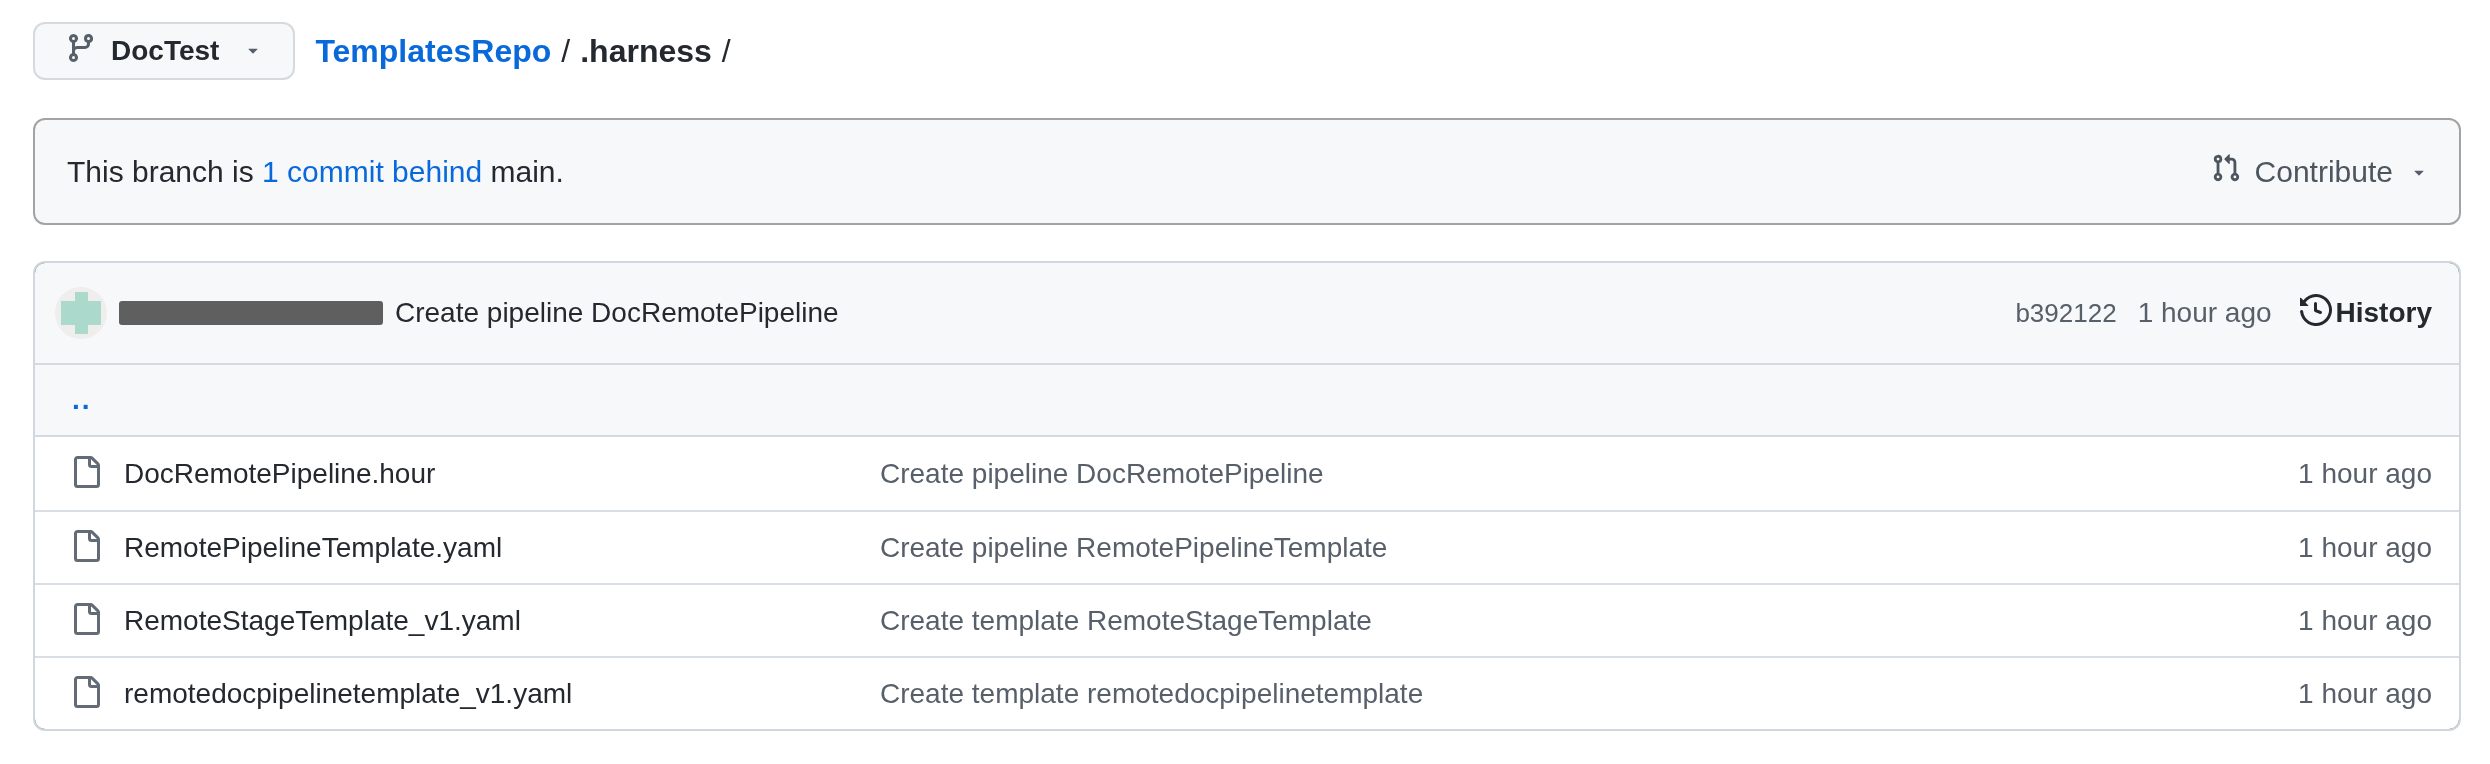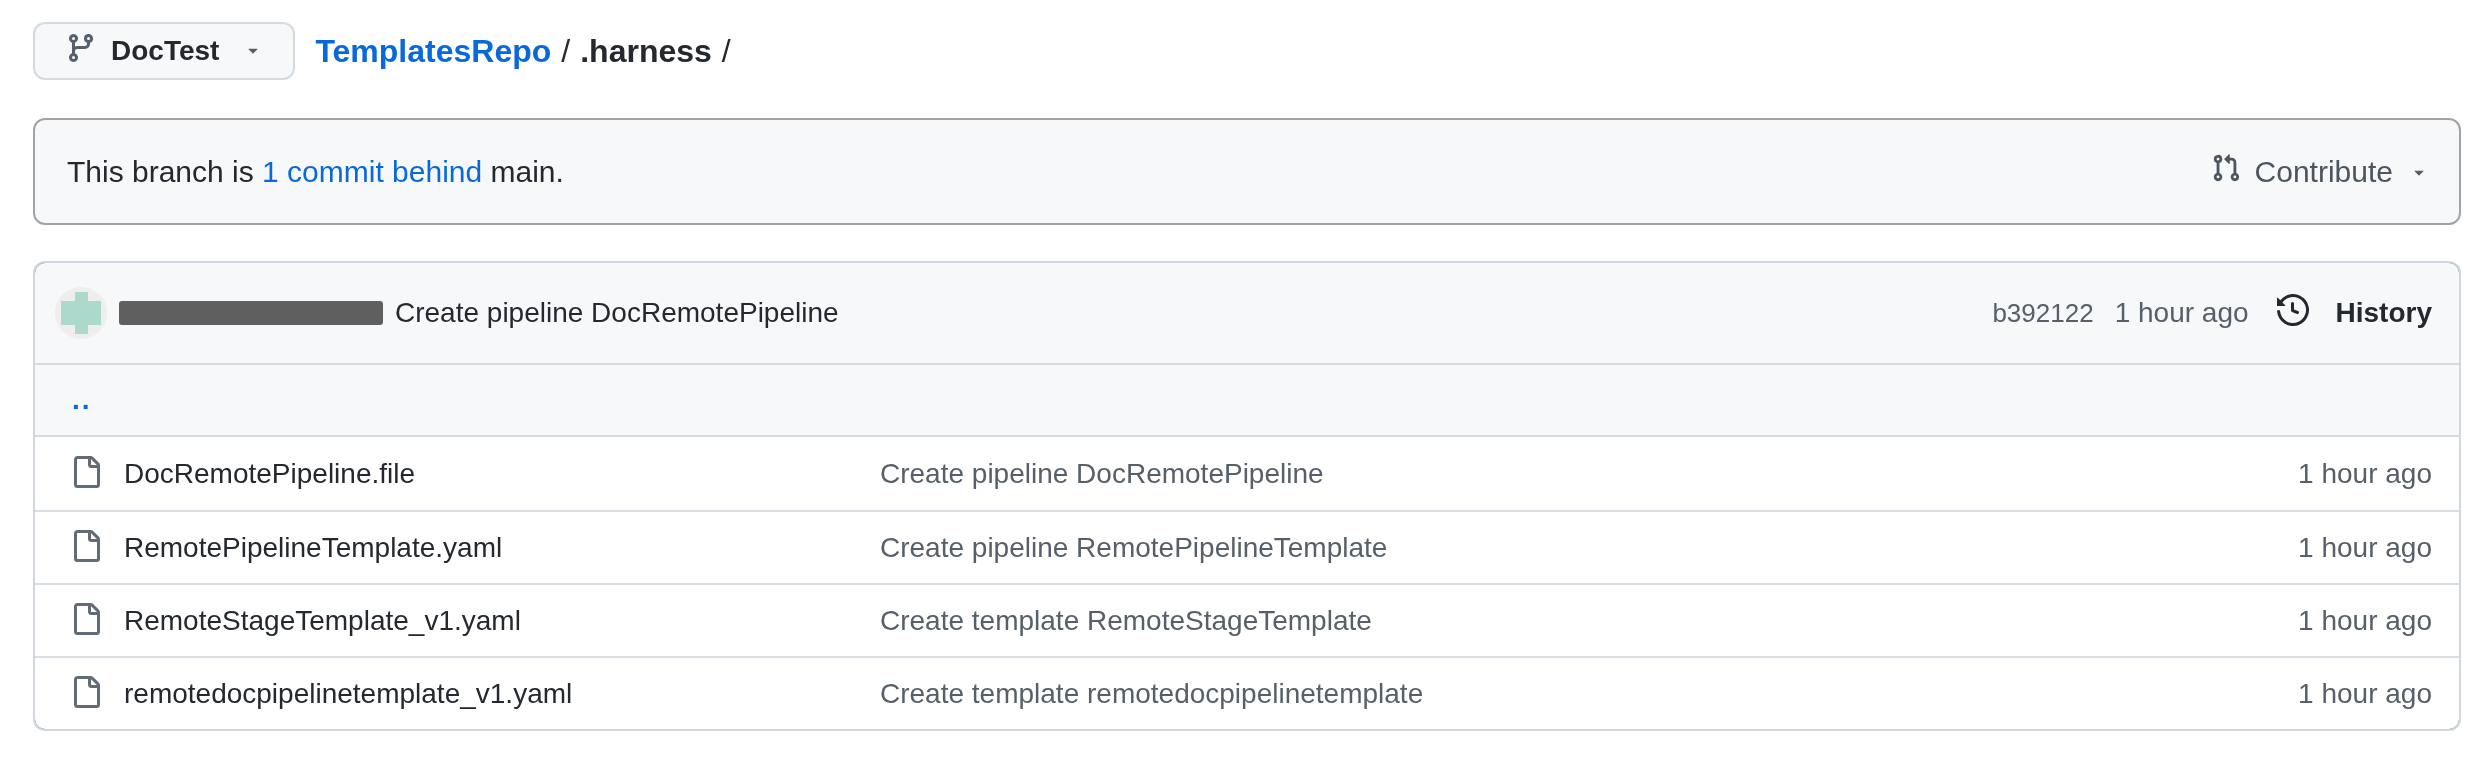--- a/index.html
+++ b/index.html
@@ -76,21 +76,21 @@
   }
   .avatar .cross-v {
     position: absolute; left: 20px; top: 5px; width: 13px; height: 42px; background: #abdacd;
   }
   .redacted-bar { width: 264px; height: 24px; background: #5f5f5f; border-radius: 3px; flex: none; }
   .ch-message { font-size: 28px; color: #24292f; text-decoration: none; cursor: pointer; white-space: nowrap; }
   .ch-right { display: flex; align-items: center; flex: none; }
   .sha { font-size: 26px; color: #57606a; text-decoration: none; cursor: pointer; }
   .ch-time { font-size: 28px; color: #57606a; margin-left: 21px; }
   .history-link {
-    display: inline-flex; align-items: center; gap: 27px; margin-left: 28px;
+    display: inline-flex; align-items: center; gap: 4px; margin-left: 28px;
     font-size: 28px; font-weight: 700; color: #24292f; text-decoration: none; cursor: pointer;
   }
 
   .parent-row {
     height: 72px; background: #f6f8fa;
     border-bottom: 2px solid #d4dae0;
     display: flex; align-items: center; padding: 0 27px 0 37px;
   }
   .parent-row a { font-size: 28px; font-weight: 700; color: #0969da; text-decoration: none; cursor: pointer; letter-spacing: 2px; }
 
@@ -185,21 +185,21 @@
       <a>..</a>
     </div>
 
     <div class="file-row">
       <div class="fr-name-cell">
         <span class="octicon file-icon">
           <svg width="32" height="32" viewBox="0 0 16 16" fill="currentColor">
               <path d="M2 1.75C2 .784 2.784 0 3.75 0h6.586c.464 0 .909.184 1.237.513l2.914 2.914c.329.328.513.773.513 1.237v9.586A1.75 1.75 0 0 1 13.25 16h-9.5A1.75 1.75 0 0 1 2 14.25Zm1.75-.25a.25.25 0 0 0-.25.25v12.5c0 .138.112.25.25.25h9.5a.25.25 0 0 0 .25-.25V6h-2.75A1.75 1.75 0 0 1 9 4.25V1.5Zm6.75.062V4.25c0 .138.112.25.25.25h2.688l-.011-.013-2.914-2.914-.013-.011Z"></path>
             </svg>
         </span>
-        <a class="fr-name">DocRemotePipeline.file</a>
+        <a class="fr-name">DocRemotePipeline.hour</a>
       </div>
       <a class="fr-message">Create pipeline DocRemotePipeline</a>
       <span class="fr-time">1 hour ago</span>
     </div>
 
     <div class="file-row">
       <div class="fr-name-cell">
         <span class="octicon file-icon">
           <svg width="32" height="32" viewBox="0 0 16 16" fill="currentColor">
               <path d="M2 1.75C2 .784 2.784 0 3.75 0h6.586c.464 0 .909.184 1.237.513l2.914 2.914c.329.328.513.773.513 1.237v9.586A1.75 1.75 0 0 1 13.25 16h-9.5A1.75 1.75 0 0 1 2 14.25Zm1.75-.25a.25.25 0 0 0-.25.25v12.5c0 .138.112.25.25.25h9.5a.25.25 0 0 0 .25-.25V6h-2.75A1.75 1.75 0 0 1 9 4.25V1.5Zm6.75.062V4.25c0 .138.112.25.25.25h2.688l-.011-.013-2.914-2.914-.013-.011Z"></path>

